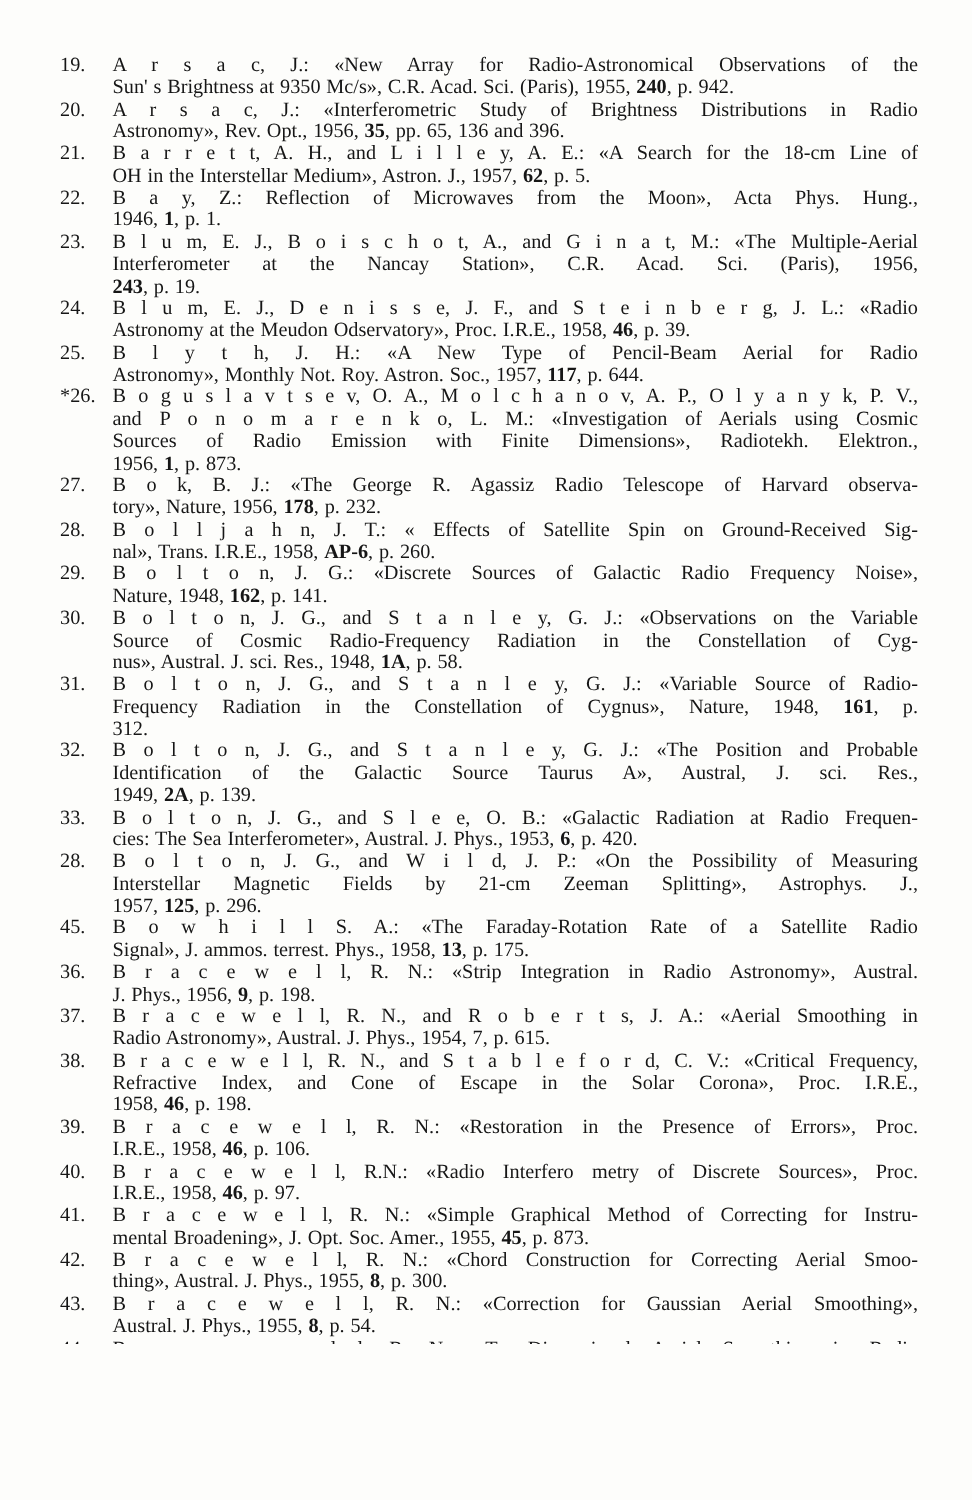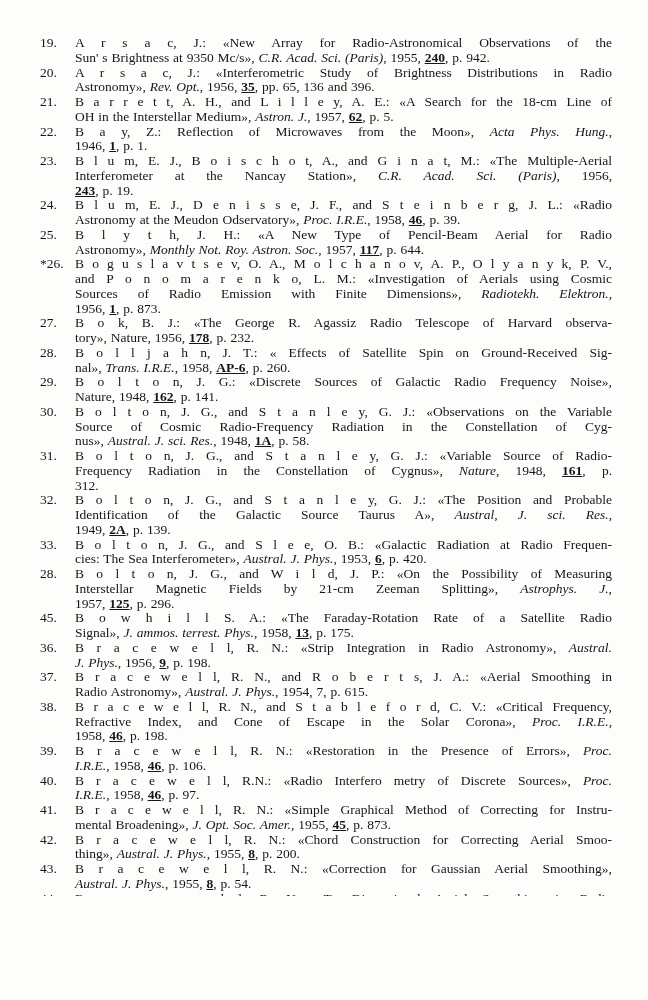--- a/index.html
+++ b/index.html
@@ -29,22 +29,22 @@
   }
   .line.cont { padding-left: 35px; }
   .line.last { text-align-last: left; }
   .num {
     display: inline-block;
     width: 35px;
     box-sizing: border-box;
     padding-right: 6px;
     text-align: right;
   }
-  .i { font-style: italic; }
-  .b { font-weight: bold; text-decoration: underline; }
+  .i { }
+  .b { font-weight: bold; }
   .pageno {
     position: absolute;
     left: 35px; top: 944px;
     font-size: 14.5px;
     line-height: 16px;
     text-align: center;
   }
 </style>
 </head>
 <body>
@@ -146,21 +146,21 @@
       <div class="ref">
         <div class="line"><span class="num">40.</span><span>B r a c e w e l l, R.N.: «Radio Interfero metry of Discrete Sources», </span><span class="i">Proc.</span></div>
         <div class="line cont last"><span class="i">I.R.E.</span><span>, 1958, </span><span class="b">46</span><span>, p. 97.</span></div>
       </div>
       <div class="ref">
         <div class="line"><span class="num">41.</span><span>B r a c e w e l l, R. N.: «Simple Graphical Method of Correcting for Instru-</span></div>
         <div class="line cont last"><span>mental Broadening», </span><span class="i">J. Opt. Soc. Amer.</span><span>, 1955, </span><span class="b">45</span><span>, p. 873.</span></div>
       </div>
       <div class="ref">
         <div class="line"><span class="num">42.</span><span>B r a c e w e l l, R. N.: «Chord Construction for Correcting Aerial Smoo-</span></div>
-        <div class="line cont last"><span>thing», </span><span class="i">Austral. J. Phys.</span><span>, 1955, </span><span class="b">8</span><span>, p. 200.</span></div>
+        <div class="line cont last"><span>thing», </span><span class="i">Austral. J. Phys.</span><span>, 1955, </span><span class="b">8</span><span>, p. 300.</span></div>
       </div>
       <div class="ref">
         <div class="line"><span class="num">43.</span><span>B r a c e w e l l, R. N.: «Correction for Gaussian Aerial Smoothing»,</span></div>
         <div class="line cont last"><span class="i">Austral. J. Phys.</span><span>, 1955, </span><span class="b">8</span><span>, p. 54.</span></div>
       </div>
       <div class="ref">
         <div class="line"><span class="num">44.</span><span>B r a c e w e l l, R. N.: «Two-Dimensional Aerial Smoothing in Radio</span></div>
         <div class="line cont last"><span>Astronomy», </span><span class="i">Austral. J. Phys.</span><span>, 1956, </span><span class="b">9</span><span>, p. 297.</span></div>
       </div>
     </div>

